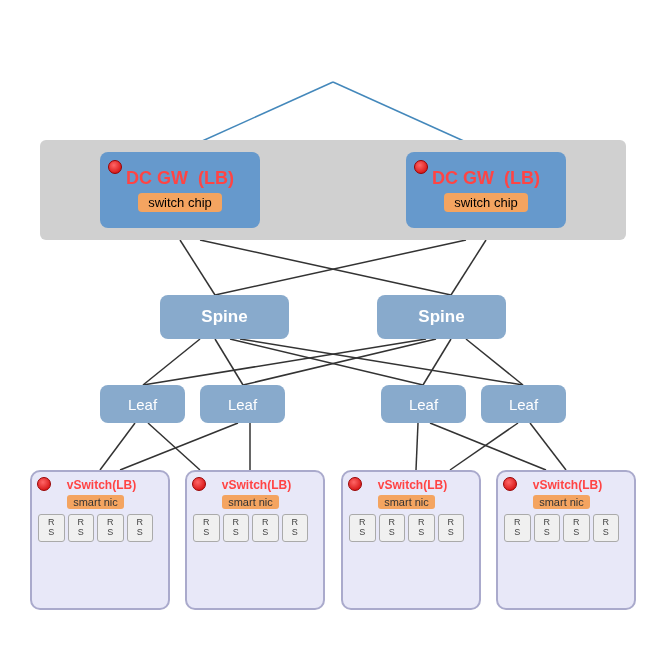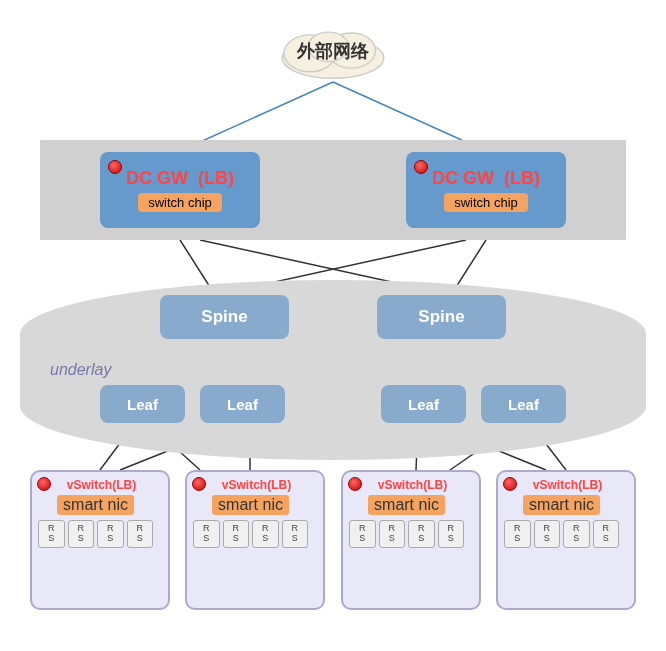--- a/index.html
+++ b/index.html
@@ -47,21 +47,21 @@
     }
 
     
     .dc-gw-area {
       position: absolute;
       top: 140px;
       left: 40px;
       right: 40px;
       height: 100px;
       background: #d0d0d0;
-      border-radius: 1px;
+      border-radius: 6px;
     }
 
     .dc-gw-box {
       position: absolute;
       top: 12px;
       width: 160px;
       height: 76px;
       background: #6699cc;
       border-radius: 8px;
       display: flex;
@@ -146,21 +146,21 @@
       position: absolute;
       top: 385px;
       width: 85px;
       height: 38px;
       background: #88aacc;
       border-radius: 8px;
       display: flex;
       align-items: center;
       justify-content: center;
       font-size: 15px;
-      font-weight: bold;
+      font-weight: normal;
       color: #ffffff;
     }
     .leaf-box.l1 { left: 100px; }
     .leaf-box.l2 { left: 200px; }
     .leaf-box.l3 { right: 200px; }
     .leaf-box.l4 { right: 100px; }
 
     
     .vswitch-box {
       position: absolute;
@@ -187,21 +187,21 @@
       color: #333;
     }
     .vswitch-title span {
       color: #ff4444;
       font-weight: bold;
     }
     .smart-nic-badge {
       background: #f4a460;
       border-radius: 3px;
       padding: 1px 6px;
-      font-size: 16px;
+      font-size: 11px;
       color: #333;
     }
 
     .rs-grid {
       display: grid;
       grid-template-columns: repeat(4, 1fr);
       gap: 3px;
       width: 100%;
       padding: 2px;
     }
@@ -274,29 +274,20 @@
 
     <line x1="418" y1="423" x2="416" y2="470" stroke="#333" stroke-width="1.5"></line>
 
     <line x1="430" y1="423" x2="546" y2="470" stroke="#333" stroke-width="1.5"></line>
 
     <line x1="518" y1="423" x2="450" y2="470" stroke="#333" stroke-width="1.5"></line>
 
     <line x1="530" y1="423" x2="566" y2="470" stroke="#333" stroke-width="1.5"></line>
   </svg>
 
-  <div class="cloud">
-    <svg class="cloud-shape" viewBox="0 0 130 65">
-      <ellipse cx="65" cy="40" rx="55" ry="22" fill="#f5f0e0" stroke="#ccc" stroke-width="1.5"></ellipse>
-      <ellipse cx="40" cy="35" rx="28" ry="20" fill="#f5f0e0" stroke="#ccc" stroke-width="1.5"></ellipse>
-      <ellipse cx="85" cy="32" rx="26" ry="19" fill="#f5f0e0" stroke="#ccc" stroke-width="1.5"></ellipse>
-      <ellipse cx="60" cy="28" rx="22" ry="16" fill="#f5f0e0" stroke="#ccc" stroke-width="1.5"></ellipse>
-    </svg>
-    <div class="cloud-text">外部网络</div>
-  </div>
 
   <div class="dc-gw-area">
 
     <div class="dc-gw-box left">
       <div class="red-dot"></div>
       <div class="dc-gw-title">
         <span>DC GW</span>
         &nbsp;<span style="color:#ff4444;">(LB)</span>
       </div>
       <div class="switch-chip-badge">switch chip</div>
@@ -305,23 +296,20 @@
     <div class="dc-gw-box right">
       <div class="red-dot"></div>
       <div class="dc-gw-title">
         <span>DC GW</span>
         &nbsp;<span style="color:#ff4444;">(LB)</span>
       </div>
       <div class="switch-chip-badge">switch chip</div>
     </div>
   </div>
 
-  <div class="underlay-area">
-    <div class="underlay-label">underlay</div>
-  </div>
 
   <div class="spine-box left">
     <span>Spine</span>
   </div>
   <div class="spine-box right">
     <span>Spine</span>
   </div>
 
   <div class="leaf-box l1">
     <span>Leaf</span>

